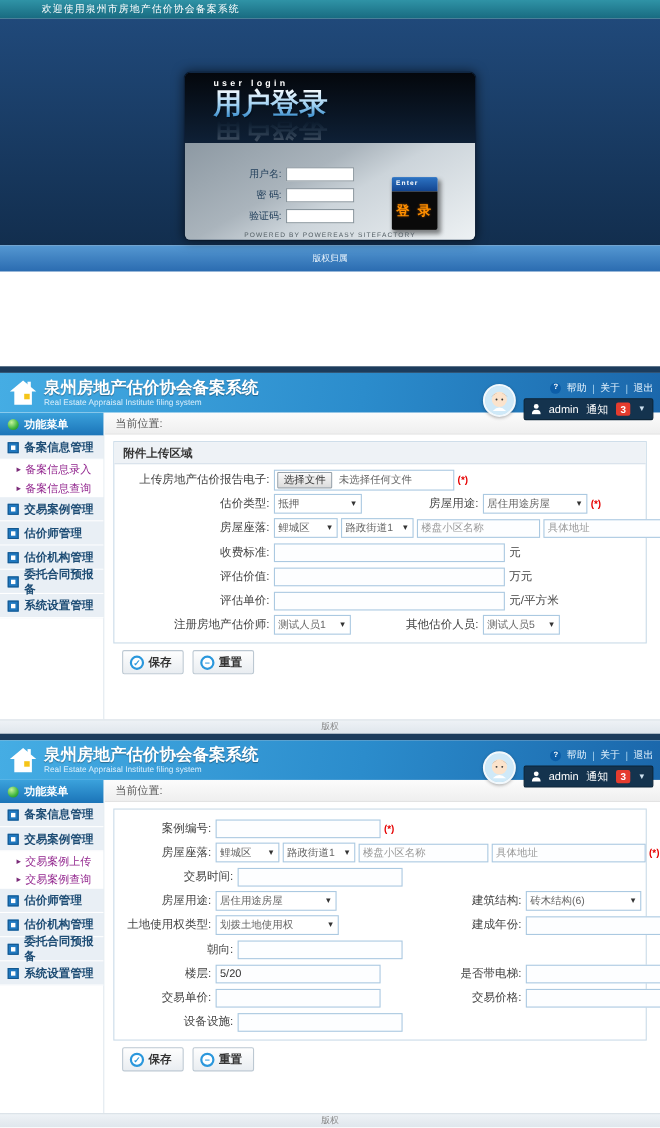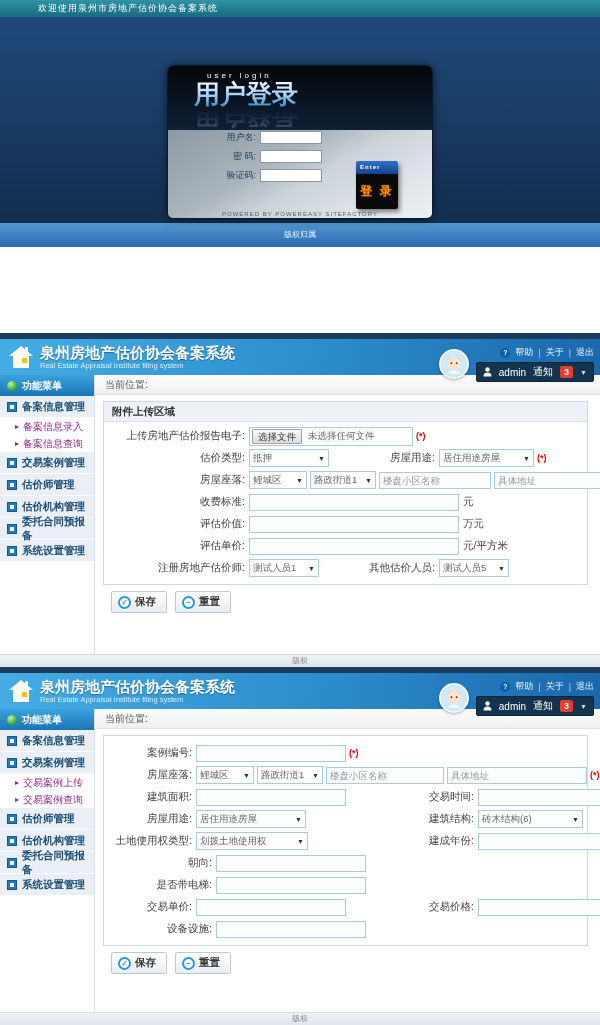--- a/index.html
+++ b/index.html
@@ -4,25 +4,25 @@
 <style>
   *{margin:0;padding:0;box-sizing:border-box;font-family:"Liberation Sans",sans-serif;}
   body{background:#fff;}
   .page{width:600px;}
 
   
   .welcome-bar{height:17px;background:linear-gradient(#2f93a6,#186a80);color:#fff;font-size:9px;line-height:17px;padding-left:38px;letter-spacing:1px;}
   .login-bg{height:206px;background:linear-gradient(#20497a,#122e4e);display:flex;justify-content:center;}
   .login-panel{width:266px;height:154px;margin-top:48px;border-radius:6px;overflow:hidden;border:1px solid #0a1a2e;box-shadow:0 0 10px rgba(0,0,0,.55);}
   .panel-top{height:64px;background:linear-gradient(#04070c,#0e2036);padding:5px 0 0 26px;overflow:hidden;}
-  .user-login-en{color:#fff;font-size:8px;font-weight:normal;letter-spacing:3px;margin-left:13px;}
+  .user-login-en{color:#fff;font-size:8px;font-weight:bold;letter-spacing:3px;}
   .cn-title{font-size:26px;font-weight:bold;line-height:28px;background:linear-gradient(#ffffff,#9fd0f2 55%,#2f86c8);-webkit-background-clip:text;background-clip:text;color:transparent;filter:drop-shadow(1px 1px 0 #04101d);width:120px;}
   .cn-reflect{transform:scaleY(-1);opacity:.28;margin-top:-7px;-webkit-mask-image:linear-gradient(rgba(0,0,0,.8),transparent 70%);mask-image:linear-gradient(rgba(0,0,0,.8),transparent 70%);filter:none;}
   .panel-body{height:90px;position:relative;background:linear-gradient(150deg,#8d99a3 0%,#aab4bc 38%,#ccd4da 55%,#eef2f4 100%);}
-  .lfields{position:absolute;left:52px;top:1px;}
+  .lfields{position:absolute;left:52px;top:22px;}
   .lrow{display:flex;align-items:center;margin-bottom:6px;}
   .llabel{width:36px;font-size:9px;color:#23405c;text-align:right;margin-right:4px;}
   .linput{width:62px;height:13px;border:1px solid #8a969e;background:#fff;font-size:9px;padding:0 2px;}
   .enter-tile{position:absolute;right:34px;top:3px;width:42px;height:48px;border-radius:2px;overflow:hidden;box-shadow:2px 3px 4px rgba(0,0,0,.45);cursor:pointer;margin-top:28px;}
   .enter-head{height:13px;background:linear-gradient(#2d74c4,#12448f);color:#fff;font-size:6px;font-weight:bold;line-height:13px;padding-left:4px;letter-spacing:1px;}
   .enter-body{height:35px;background:#0a0a0a;color:#ff9000;font-size:12px;font-weight:bold;display:flex;align-items:center;justify-content:center;letter-spacing:2px;text-shadow:0 0 2px #a05000;}
   .powered{position:absolute;bottom:3px;width:100%;text-align:center;font-size:6px;letter-spacing:1px;color:#556066;}
   .login-footer-bar{height:24px;background:linear-gradient(#5598d2,#2a6bb0);color:#e8f2fb;font-size:8px;text-align:center;line-height:24px;}
   .login-gap{height:86px;background:#fff;}
 
@@ -428,24 +428,20 @@
                     <span>路政街道1</span>
                     <span class="car">▼</span>
                   </span>
                 <span class="gap3"></span>
                 <input class="txt" style="width: 118px;" placeholder="楼盘小区名称">
                 <span class="gap3"></span>
                 <input class="txt" style="width: 140px;" placeholder="具体地址">
                 <span class="star">(*)</span>
               </div>
               <div class="frow">
-                <div class="col-l">
-                  <span class="flabel2">建筑面积:</span>
-                  <input class="txt" style="width: 150px;">
-                </div>
                 <div class="col-r">
                   <span class="flabel3">交易时间:</span>
                   <input class="txt" style="width: 150px;">
                 </div>
               </div>
               <div class="frow">
                 <div class="col-l">
                   <span class="flabel2">房屋用途:</span>
                   <span class="sel" style="width:110px">
                       <span>居住用途房屋</span>
@@ -473,20 +469,24 @@
                   <input class="txt" style="width: 150px;">
                 </div>
               </div>
               <div class="frow">
                 <div class="col-r">
                   <span class="flabel3">朝向:</span>
                   <input class="txt" style="width: 150px;">
                 </div>
               </div>
               <div class="frow">
+                <div class="col-l">
+                  <span class="flabel2">楼层:</span>
+                  <input class="txt" style="width: 150px;" value="5/20">
+                </div>
                 <div class="col-r">
                   <span class="flabel3">是否带电梯:</span>
                   <input class="txt" style="width: 150px;">
                 </div>
               </div>
               <div class="frow">
                 <div class="col-l">
                   <span class="flabel2">交易单价:</span>
                   <input class="txt" style="width: 150px;">
                 </div>

